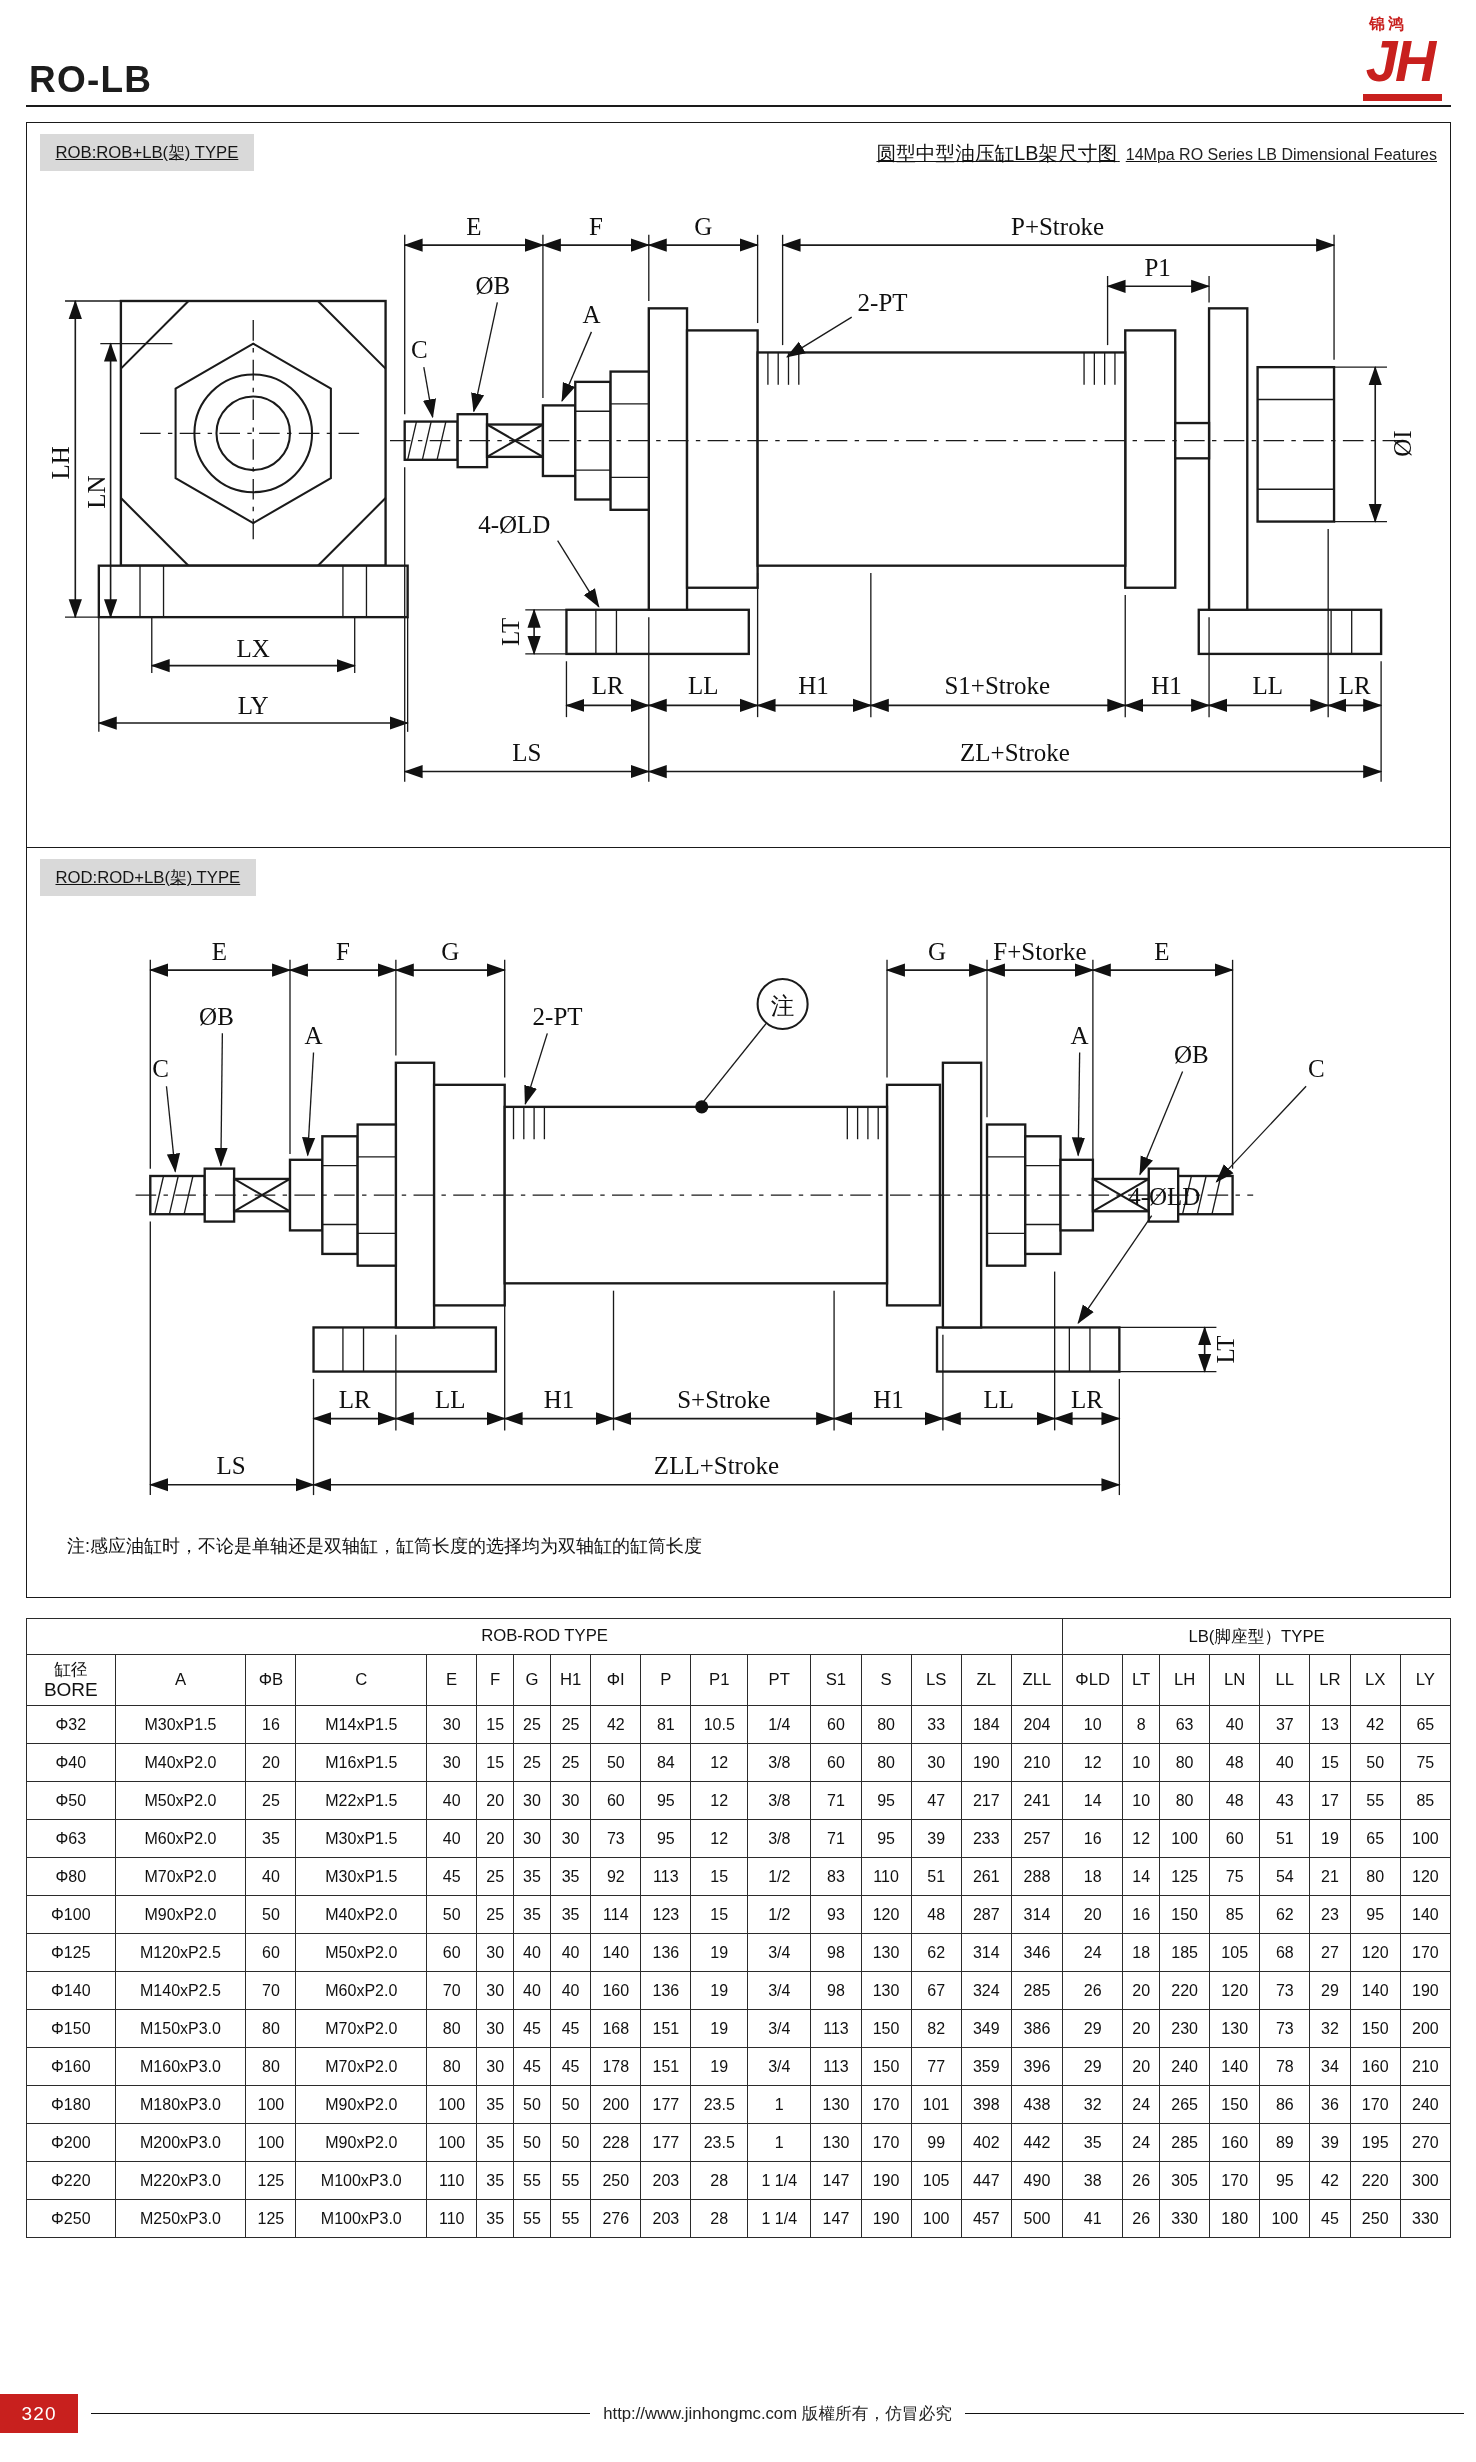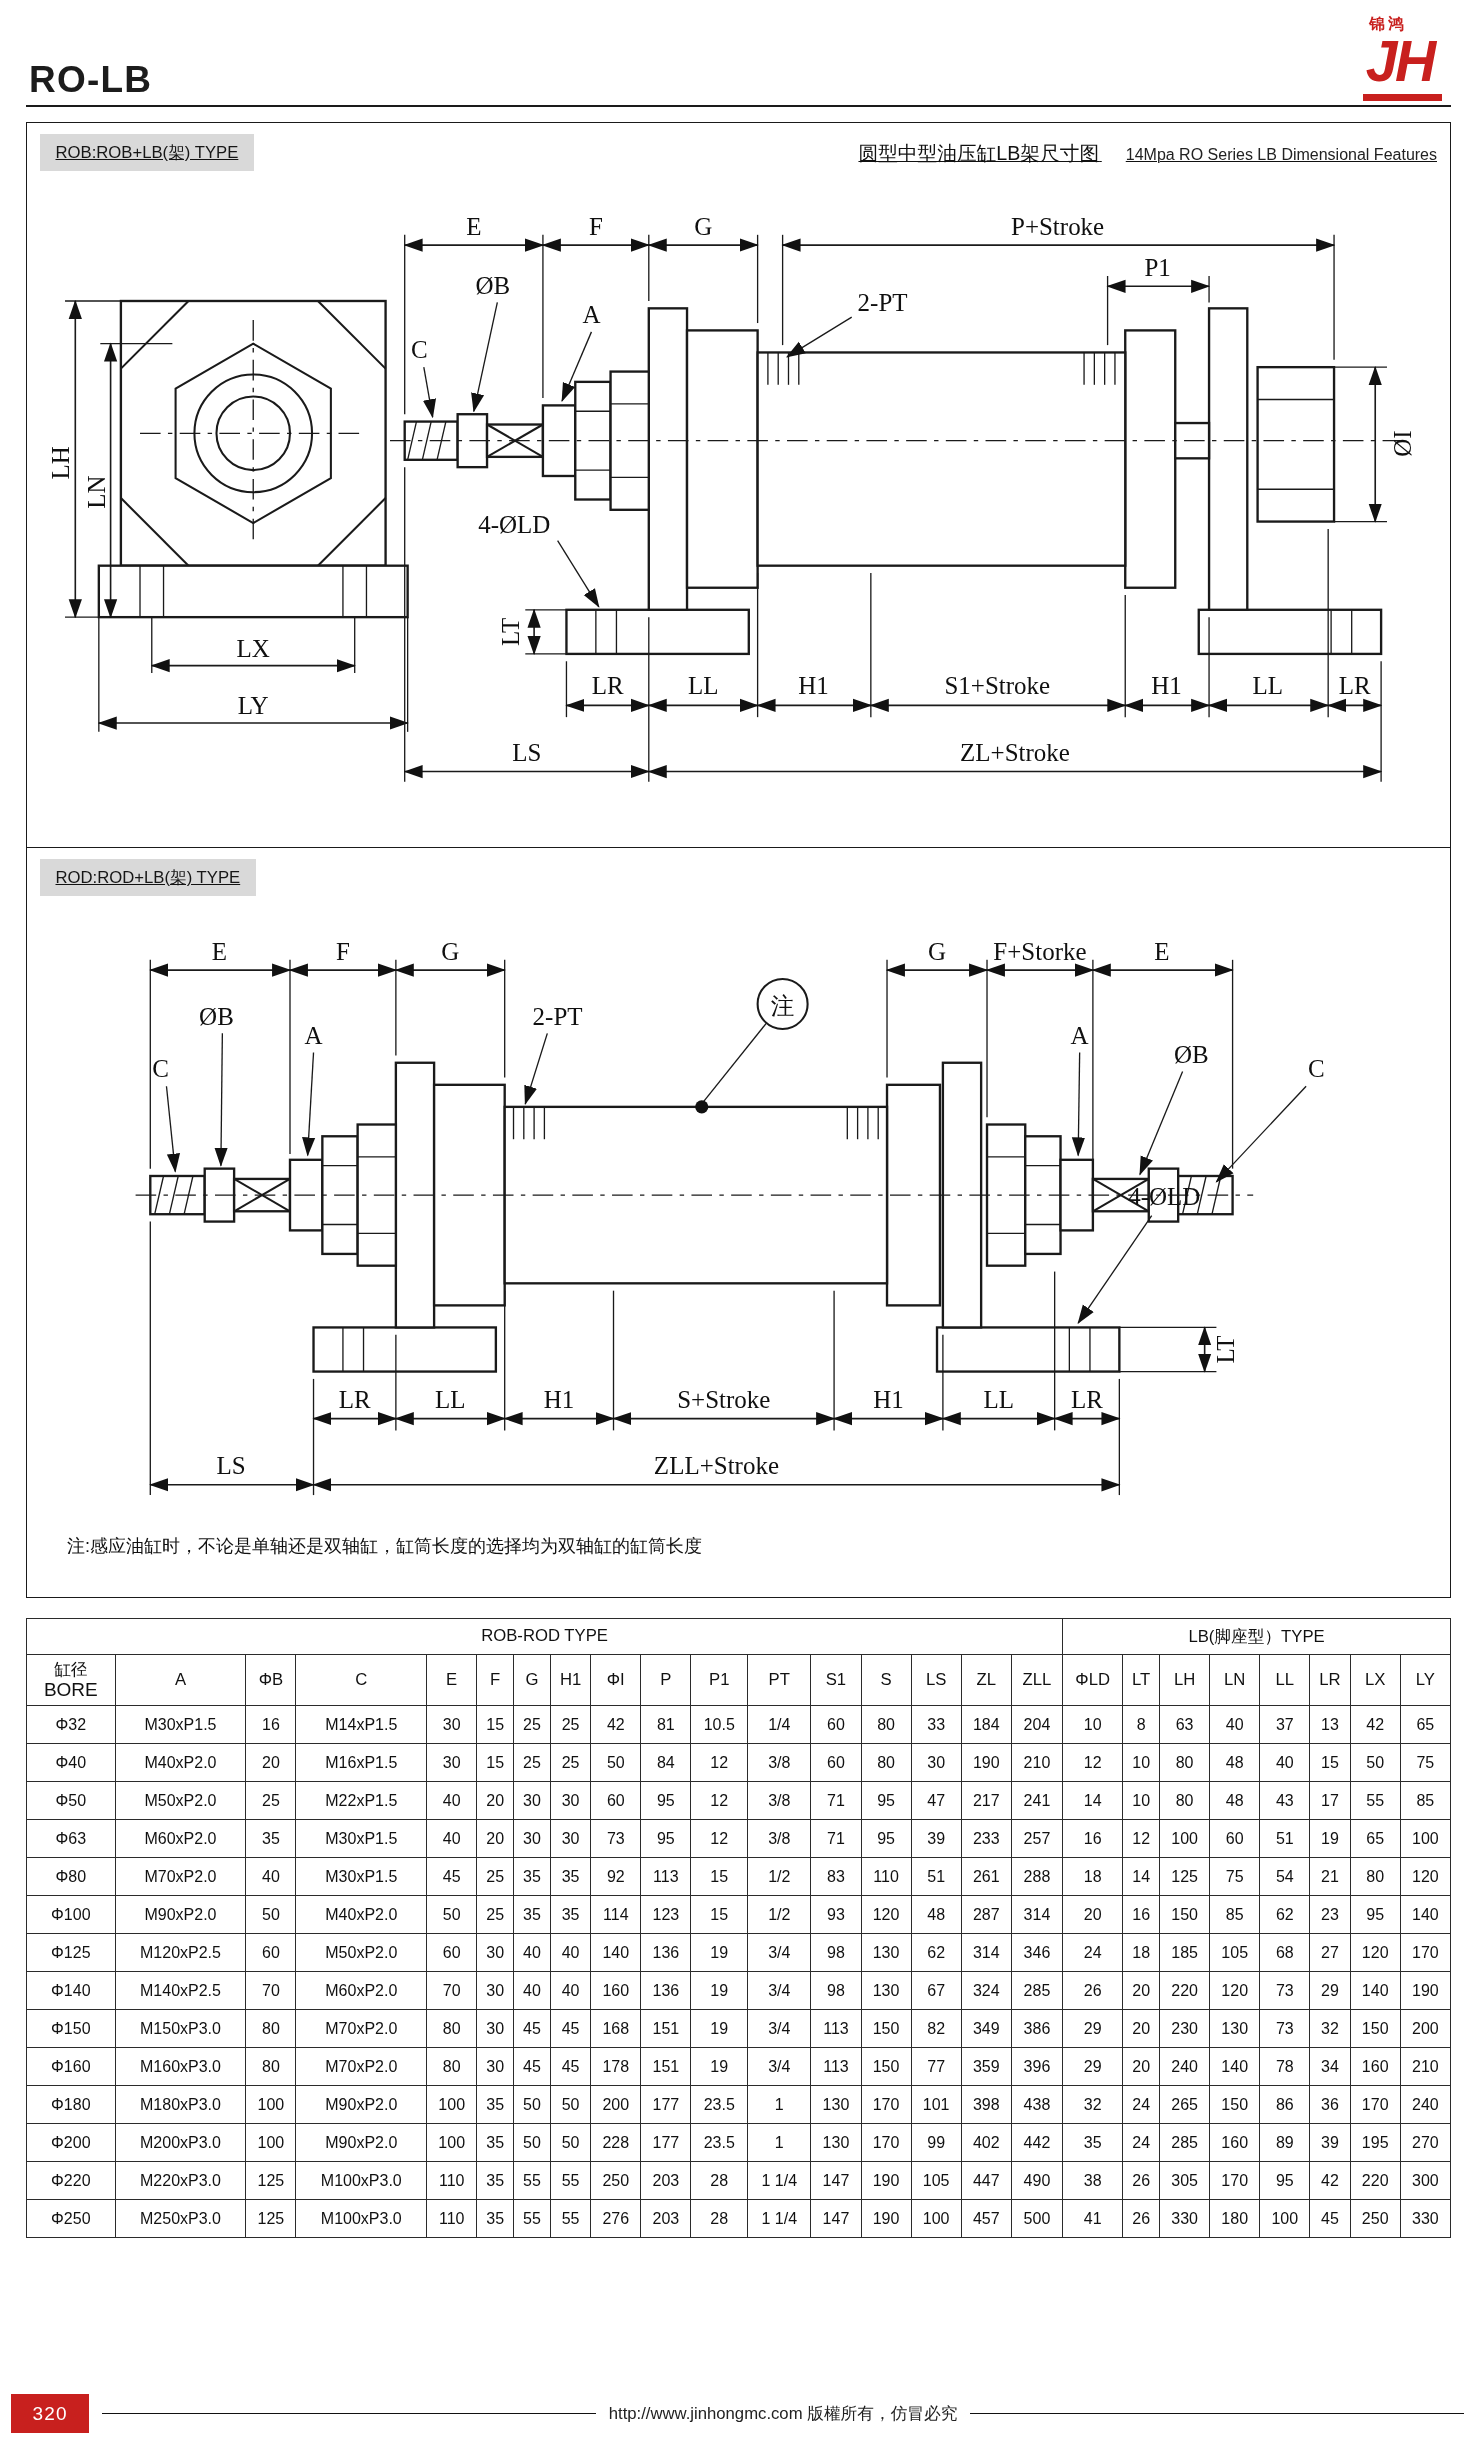--- a/index.html
+++ b/index.html
@@ -18,21 +18,21 @@
   .rule { border-top:2.4px solid #1a1a1a; margin:0 26px; }
 
   
   .box { margin:15.5px 26px 0 26px; border:1.8px solid #1a1a1a; }
   .sec { padding:10.7px 13px 39px 13px; }
   .sec + .sec { border-top:1.8px solid #1a1a1a; }
   .sec-head { display:flex; justify-content:space-between; align-items:flex-start;text-decoration:underline; }
   .tab { background:#d9d9d9; color:#161616; font-size:16.7px; padding:7.1px 15.5px; white-space:nowrap; }
   .sec-title { padding-top:6px; text-align:right; }
   .sec-title .cn { font-size:19.7px; color:#111; }
-  .sec-title .en { font-size:16px; color:#222; margin-left:24px; }
+  .sec-title .en { font-size:16px; color:#222; margin-left:6px; }
   .note { font-size:18px; color:#111; padding:15.5px 0 0 27px; }
 
   svg.drawing { display:block; width:100%; height:auto; margin-top:4.8px; }
   svg .s  { stroke:#1a1a1a; stroke-width:1.6; fill:#fff; }
   svg .s2 { stroke:#1a1a1a; stroke-width:1.4; fill:none; }
   svg .t  { stroke:#1a1a1a; stroke-width:0.9; fill:none; }
   svg .cl { stroke:#1a1a1a; stroke-width:0.9; fill:none; stroke-dasharray:14 5 3 5; }
   svg .dm { stroke:#1a1a1a; stroke-width:1.1; fill:none; }
   svg text { font-family:"Liberation Serif", serif; font-size:17px; fill:#101010; }
   svg text.cjk { font-family:"DejaVu Sans", sans-serif; font-size:16px; }
@@ -42,21 +42,21 @@
                font-size:16px; table-layout:auto;border-radius:8px; }
   table.dims th, table.dims td { border:1.2px solid #2b2b2b; text-align:center; padding:9.5px 3px;
                white-space:nowrap; font-weight:normal; }
   table.dims thead tr.grp th { font-size:16.7px; padding:6px 2.4px; }
   table.dims thead tr.cols th { font-size:16.7px; padding:4.8px 2.4px; }
   th.bore-hd div { line-height:1.15; }
   th.bore-hd .en { font-size:19px; }
   td.bore { font-weight:bold; }
 
   
-  footer { position:absolute; left:11px; right:0; bottom:29px; display:flex; align-items:center; }
+  footer { position:absolute; left:0; right:0; bottom:29px; display:flex; align-items:center; }
   .pageno { background:#c8201e; color:#fff; font-size:19px; padding:8.3px 21.4px; letter-spacing:1.2px; }
   .fline { flex:1; border-top:1.8px solid #111; height:0; margin:0 13px; }
   .furl { font-size:16.7px; color:#222; white-space:nowrap; }
 </style>
 </head>
 <body>
 
 <div class="page">
 
   <header>

